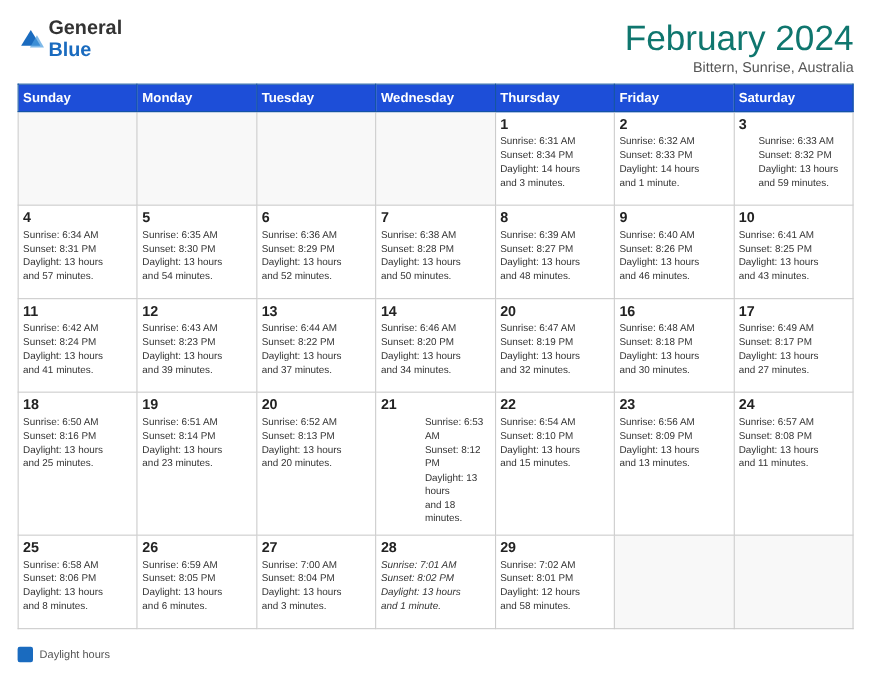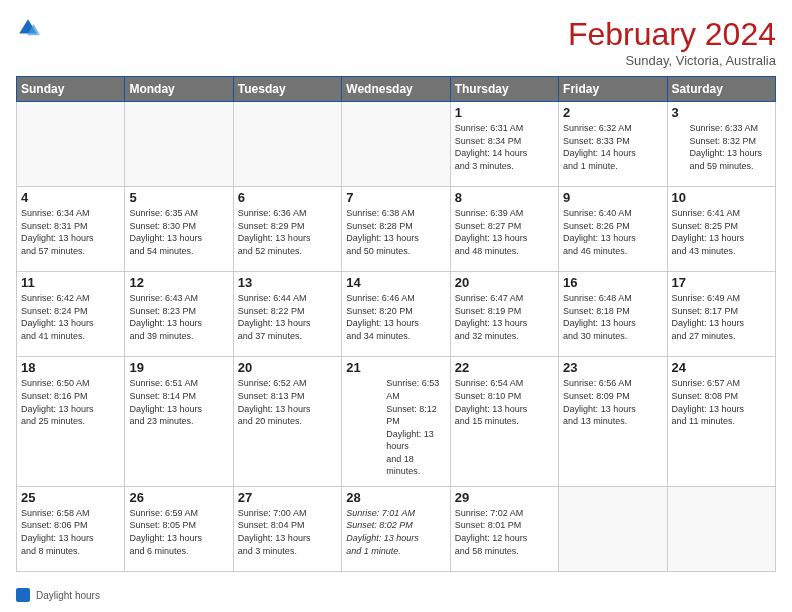--- a/index.html
+++ b/index.html
@@ -38,35 +38,35 @@
     .logo-icon {
       width: 24px;
       height: 24px;
     }
     .title-block {
       text-align: right;
     }
     .month-title {
       font-size: 32px;
       font-weight: normal;
-      color: #b91c1c;
+      color: #0f766e;
     }
     .location {
       font-size: 13px;
       color: #555;
     }
     .calendar {
       flex: 1;
       border: 1px solid #ccc;
       border-collapse: collapse;
       width: 100%;
       table-layout: fixed;
     }
     .calendar th {
-      background: #737373;
+      background: #1d4ed8;
       color: #fff;
       font-size: 12px;
       font-weight: bold;
       padding: 5px 4px;
       text-align: left;
       border: 1px solid #1555a0;
     }
     .calendar td {
       border: 1px solid #ccc;
       vertical-align: top;
@@ -107,24 +107,28 @@
 </head>
 <body>
 
 <div class="page">
   <div class="header">
     <div class="logo">
       <svg class="logo-icon" viewBox="0 0 30 30">
         <polygon points="15,4 26,22 4,22" fill="#1a6bbf"></polygon>
         <polygon points="22,10 30,24 14,24" fill="#4a9de0" opacity="0.7"></polygon>
       </svg>
+      <div class="logo-text">
+        <span class="logo-general">General</span><br>
+        <span class="logo-blue">Blue</span>
+      </div>
     </div>
     <div class="title-block">
       <div class="month-title">February 2024</div>
-      <div class="location">Sunday, Victoria, Australia</div>
+      <div class="location">Bittern, Sunrise, Australia</div>
     </div>
   </div>
 
   <table class="calendar">
     <thead>
       <tr>
       <th>Sunday</th>
           <th>Monday</th>
           <th>Tuesday</th>
           <th>Wednesday</th>

